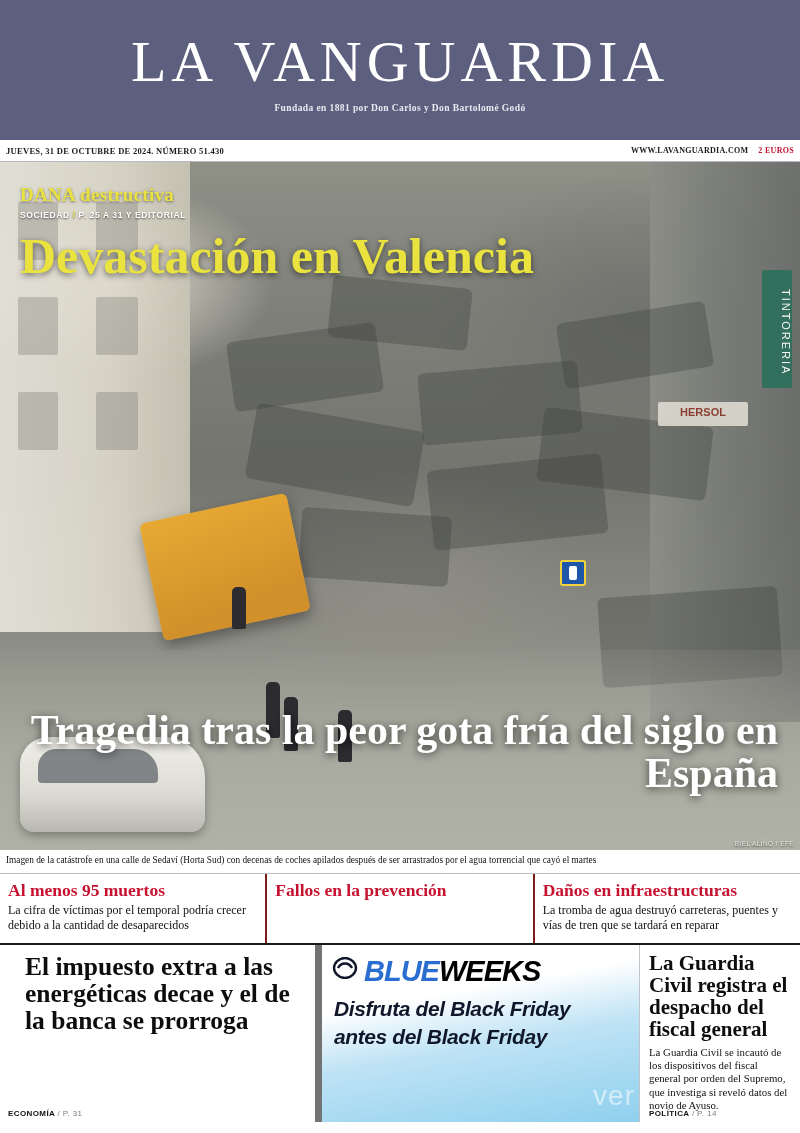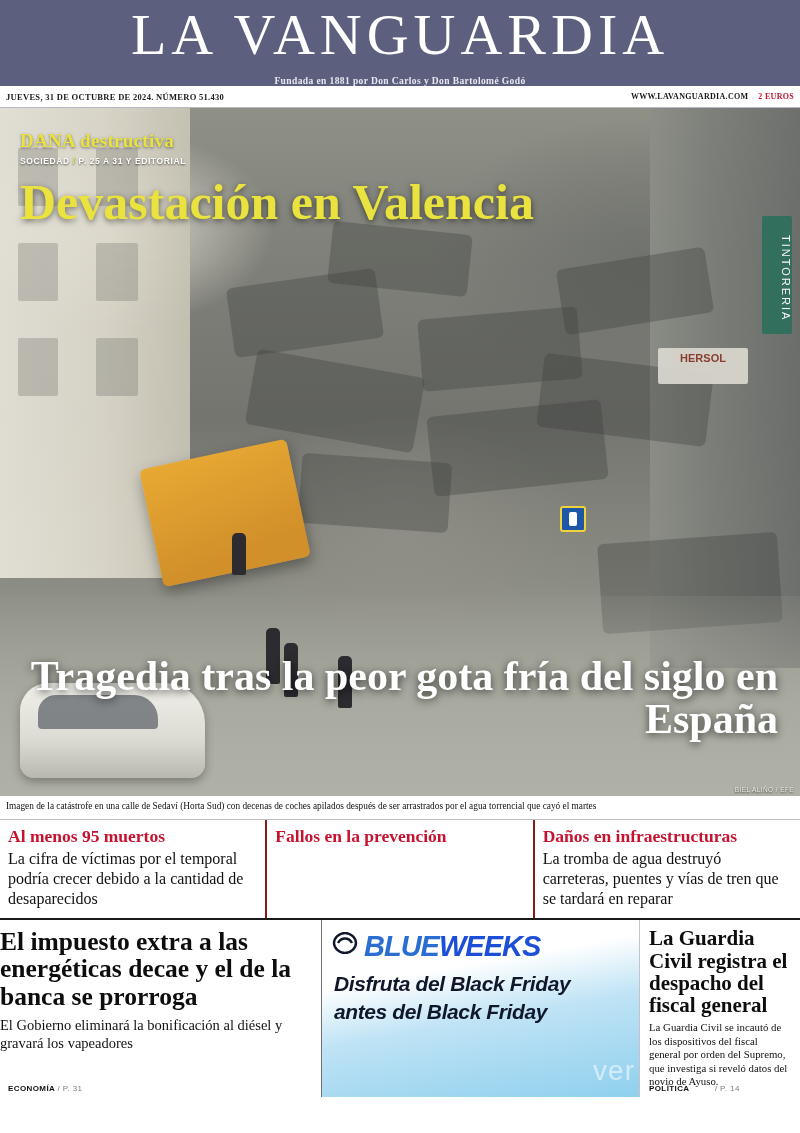--- a/index.html
+++ b/index.html
@@ -9,21 +9,21 @@
     height: 1133px;
     background: #ffffff;
     font-family: "Liberation Serif", serif;
     overflow: hidden;
     position: relative;
   }
 
   
   .masthead {
     background: #5d5f7e;
-    height: 86px;
+    height: 140px;
     display: flex;
     flex-direction: column;
     align-items: center;
     justify-content: center;
     padding-top: 6px;
   }
   .masthead-title {
     color: #ffffff;
     font-family: "Liberation Serif", serif;
     font-size: 58px;
@@ -132,21 +132,21 @@
     border-radius: 6px;
     box-shadow: 0 6px 14px rgba(0,0,0,.35);
   }
   .shop-sign {
     position: absolute; right: 8px; top: 108px; width: 30px; height: 118px;
     background: #2f6f5d; color: #fff; font-size: 11px; letter-spacing: 2px;
     writing-mode: vertical-rl; text-align: center; padding-top: 6px;
     font-family: "Liberation Sans", sans-serif; border-radius: 2px; opacity:.95;
   }
   .shop-sign2 {
-    position: absolute; right: 52px; top: 240px; width: 90px; height: 36px;
+    position: absolute; right: 52px; top: 240px; width: 90px; height: 24px;
     background: #d8d5cc; color: #8a3b2d; font-size: 11px; font-weight: bold;
     font-family: "Liberation Sans", sans-serif; text-align: center; line-height: 20px;
     border-radius: 2px; opacity:.95;
   }
   .crosswalk-sign {
     position: absolute; left: 560px; top: 398px; width: 26px; height: 26px;
     background: #1f57a8; border: 2px solid #f2d23a; border-radius: 3px;
   }
   .crosswalk-sign:after {
     content:""; position:absolute; left:7px; top:4px; width:8px; height:14px;
@@ -209,35 +209,35 @@
   .col3 h3 {
     margin: 0 0 4px 0;
     color: #c6112f;
     font-size: 17.5px;
     font-weight: bold;
     line-height: 1.05;
     font-family: "Liberation Serif", serif;
   }
   .col3 p {
     margin: 0;
-    font-size: 16px;
+    font-size: 12px;
     line-height: 1.24;
     color: #111;
     font-family: "Liberation Serif", serif;
   }
 
   
   .bottom {
     display: flex;
     height: 177px;
   }
   .bl {
     width: 322px;
-    padding: 8px 10px 4px 0;
-    border-right: 1px solid #737373;
+    padding: 8px 10px 4px 25px;
+    border-right: 7px solid #737373;
     position: relative;
   }
   .bl h2 {
     margin: 0 0 6px 0;
     font-size: 25.5px;
     line-height: 1.06;
     font-weight: bold;
     color: #0d0d0d;
     font-family: "Liberation Serif", serif;
   }
@@ -271,21 +271,21 @@
     width: 26px; height: 22px;
   }
   .ad-logo svg { display:block; }
   .ad-brand {
     position: absolute; left: 42px; top: 10px;
     font-family: "Liberation Sans", sans-serif;
     font-size: 29px; font-weight: bold; letter-spacing: -1px;
     font-style: italic;
   }
   .ad-brand .blue { color: #2b6ed1; }
-  .ad-brand .dark { color: #1d4ed8; }
+  .ad-brand .dark { color: #000000; }
   .ad-line1, .ad-line2 {
     position: absolute; left: 12px;
     font-family: "Liberation Sans", sans-serif;
     font-size: 21px; font-weight: bold; color: #11172b;
     font-style: italic; letter-spacing: -0.4px;
   }
   .ad-line1 { top: 52px; }
   .ad-line2 { top: 80px; }
   .ad-wm {
     position: absolute; right: 4px; bottom: 10px;
@@ -311,21 +311,21 @@
     font-size: 10.8px;
     line-height: 1.24;
     color: #111;
     font-family: "Liberation Serif", serif;
   }
   .br .foot {
     position: absolute; left: 9px; bottom: 4px;
     font-size: 8px; font-weight: bold; letter-spacing: .4px;
     font-family: "Liberation Sans", sans-serif; color: #111;
   }
-  .br .foot .pg { color: #7b7b85; font-weight: normal; margin-left: 23px; }
+  .br .foot .pg { color: #7b7b85; font-weight: normal; }
 </style>
 </head>
 <body>
 
 <div class="masthead">
   <div class="masthead-title">LA VANGUARDIA</div>
   <div class="masthead-sub">Fundada en 1881 por Don Carlos y Don Bartolomé Godó</div>
 </div>
 
 <div class="infobar">
@@ -393,21 +393,20 @@
   <div class="col3">
     <h3>Daños en infraestructuras</h3>
     <p>La tromba de agua destruyó carreteras, puentes y vías de tren que se tardará en reparar</p>
   </div>
 </div>
 
 <div class="bottom">
 
   <div class="bl">
     <h2>El impuesto extra a las energéticas decae y el de la banca se prorroga</h2>
-    <p>El Gobierno eliminará la bonificación al diésel y gravará los vapeadores</p>
     <div class="foot">
       <span>ECONOMÍA</span>
       <span class="pg">/ P. 31</span>
     </div>
   </div>
 
   <div class="bc">
     <div class="ad"></div>
     <div class="ad-logo">
       <svg width="26" height="22" viewBox="0 0 26 22">

